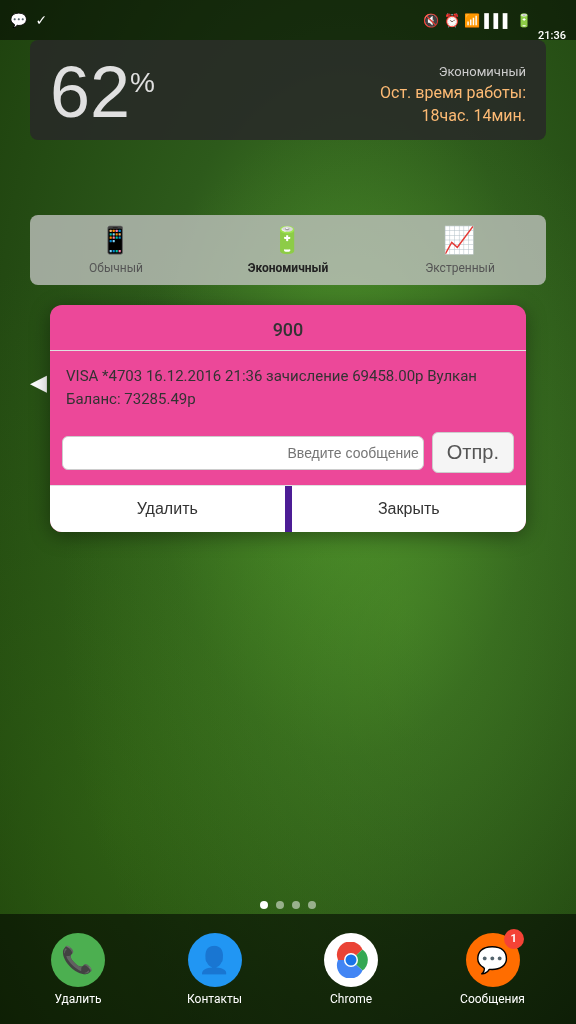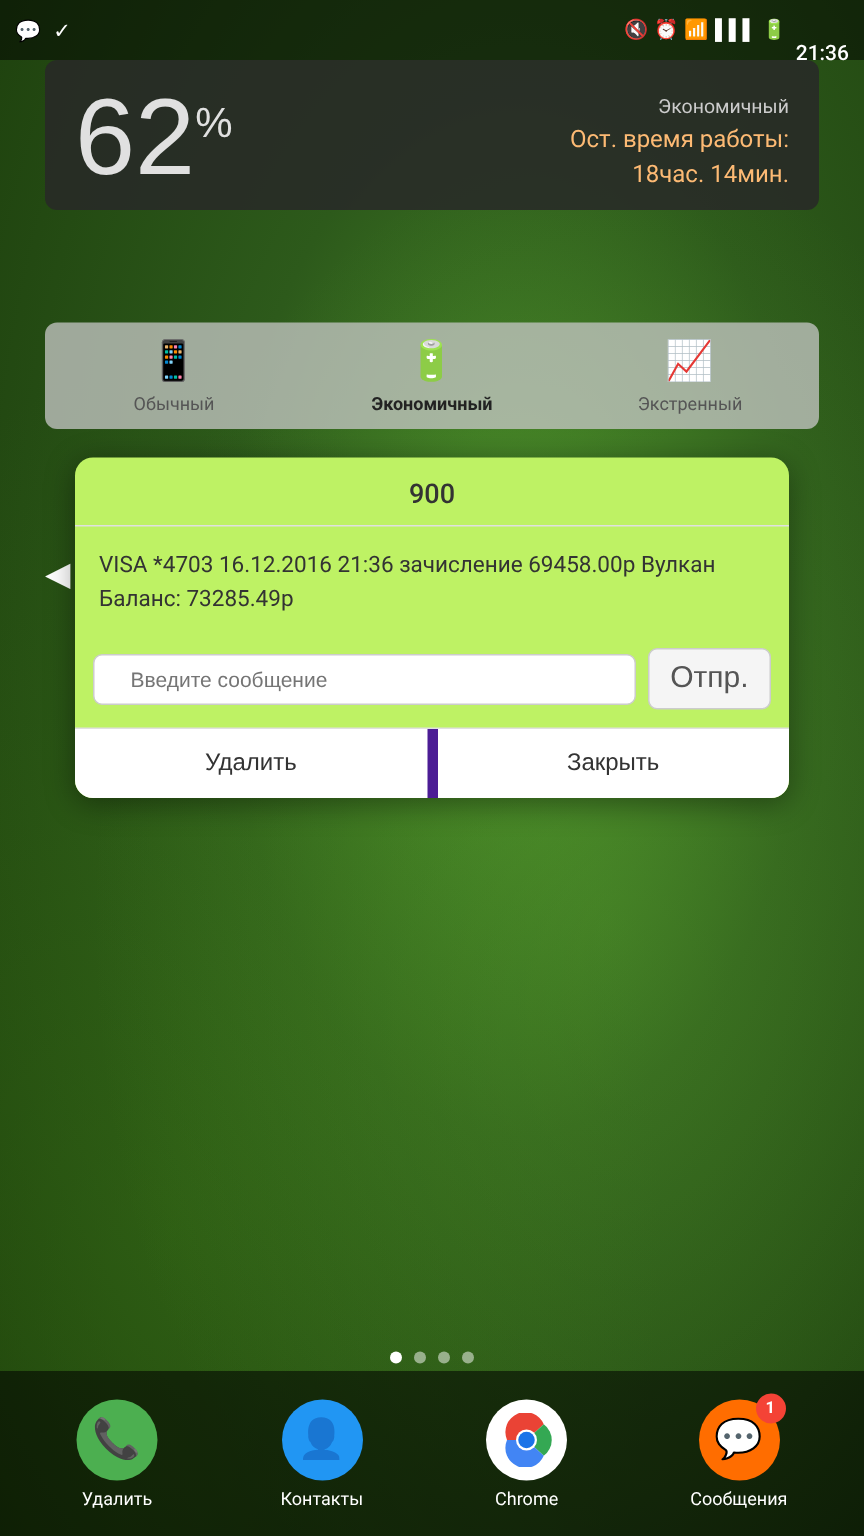--- a/index.html
+++ b/index.html
@@ -50,21 +50,21 @@
       color: white;
       font-size: 14px;
     }
     .status-right {
       display: flex;
       align-items: center;
       gap: 6px;
     }
     .status-time {
       color: white;
-      font-size: 14px;
+      font-size: 11px;
       font-weight: 500;
       margin-top: 31px;
     }
     .status-icons-right {
       display: flex;
       align-items: center;
       gap: 4px;
     }
     .status-icons-right span {
       color: white;
@@ -147,21 +147,21 @@
       color: #222;
       font-weight: bold;
     }
 
     
     .notification-popup {
       position: absolute;
       top: 305px;
       left: 50px;
       right: 50px;
-      background: #bef264;
+      background: #ec4899;
       border-radius: 12px;
       box-shadow: 0 4px 20px rgba(0,0,0,0.4);
       z-index: 50;
       overflow: hidden;
     }
     .popup-title {
       text-align: center;
       font-size: 18px;
       font-weight: 500;
       color: #333;
@@ -177,24 +177,25 @@
     .popup-input-row {
       display: flex;
       align-items: center;
       padding: 8px 12px 12px;
       gap: 8px;
     }
     .popup-input {
       flex: 1;
       border: 1px solid #ccc;
       border-radius: 6px;
-      padding: 8px 24px;
+      padding: 8px 4px;
       font-size: 14px;
       color: #999;
       outline: none;
+      text-align: right;
     }
     .popup-send-btn {
       background: #f5f5f5;
       border: 1px solid #ccc;
       border-radius: 6px;
       padding: 8px 14px;
       font-size: 20px;
       color: #555;
       cursor: pointer;
     }

